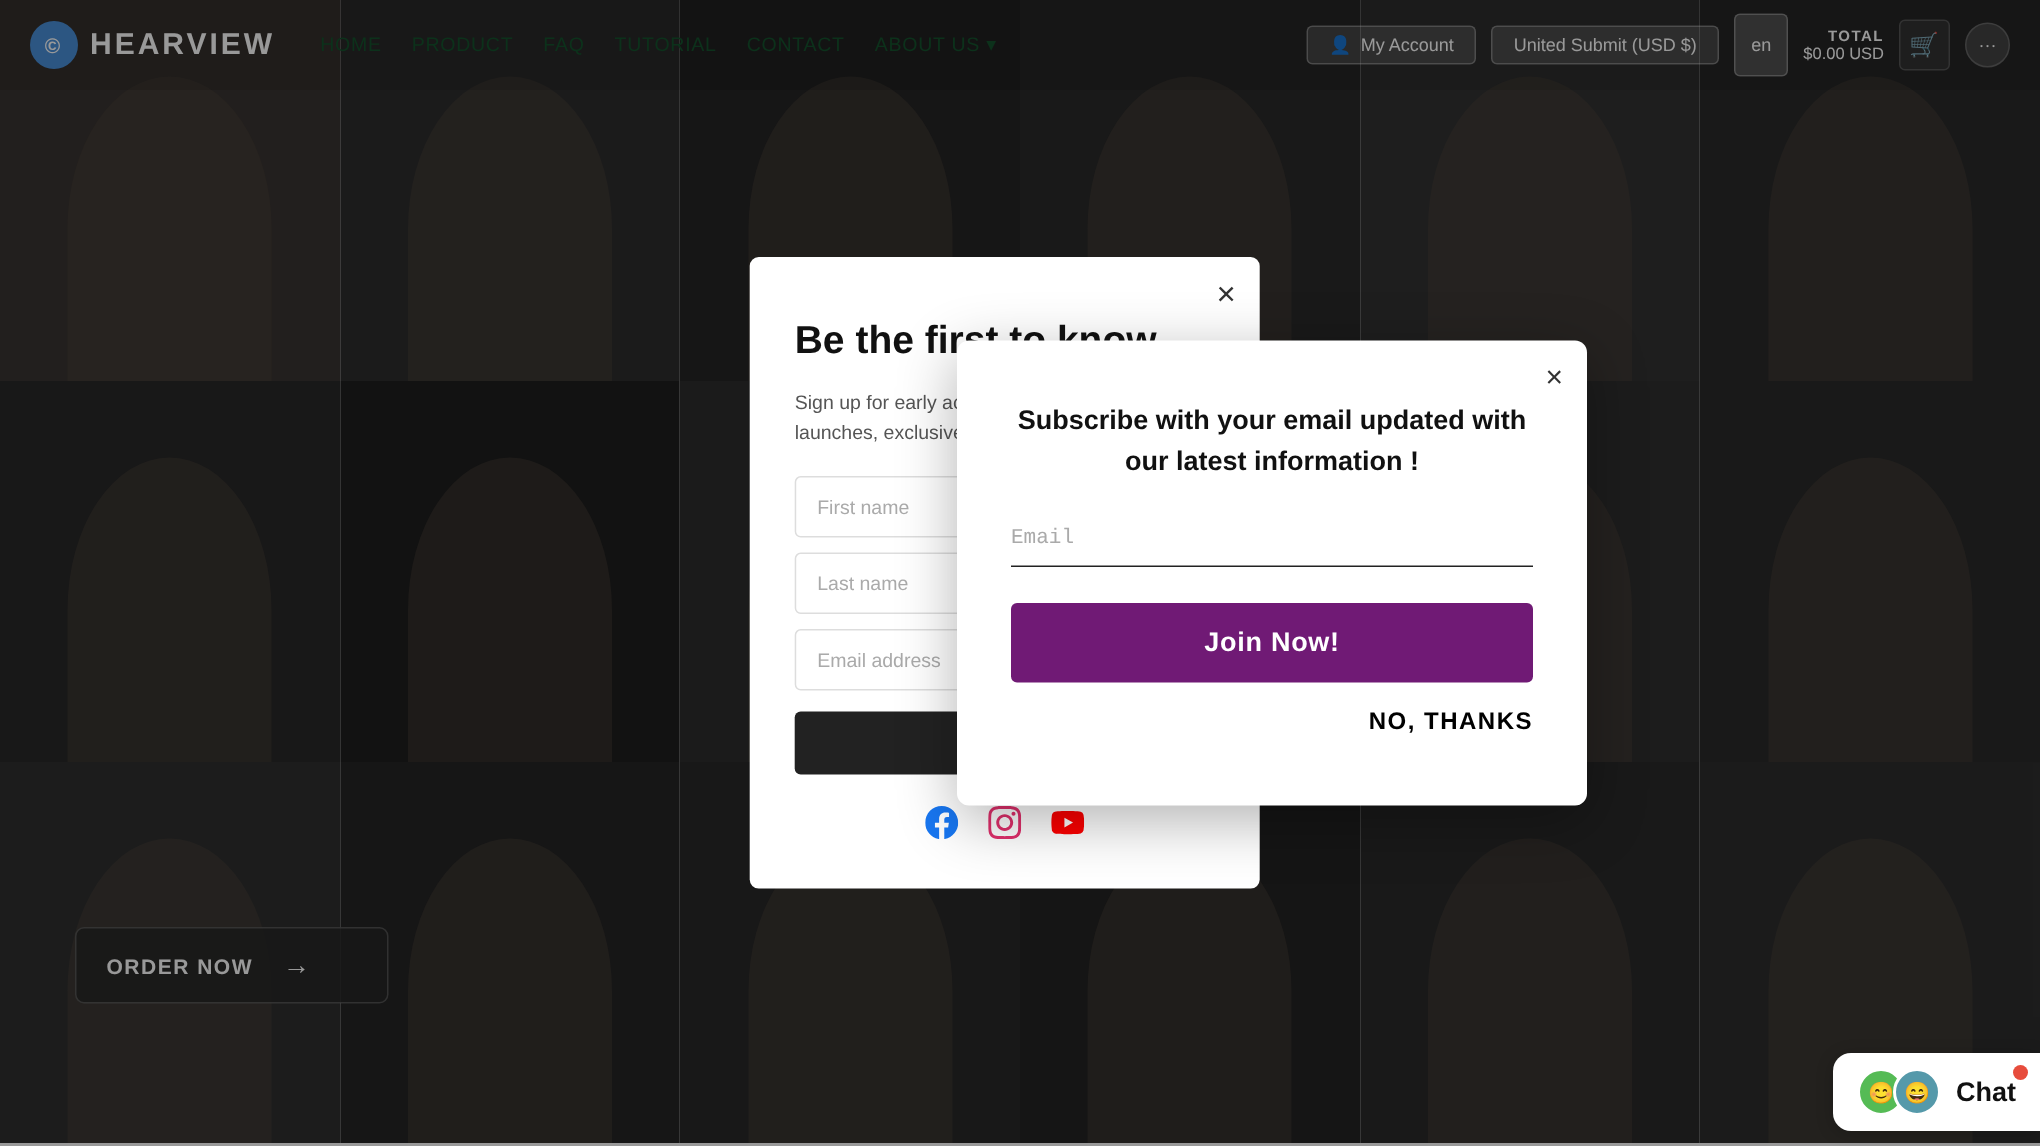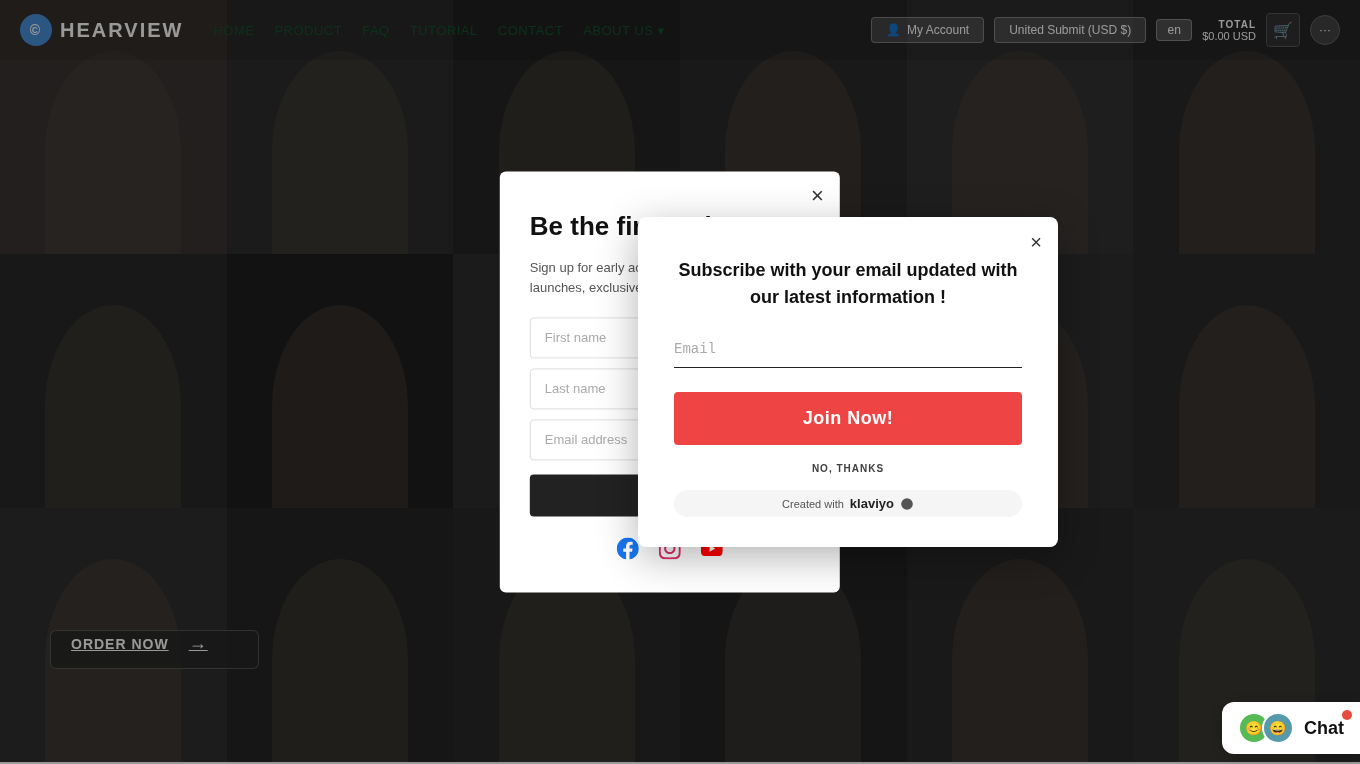--- a/index.html
+++ b/index.html
@@ -131,21 +131,21 @@
       padding: 5px 14px;
       border-radius: 4px;
       font-size: 12px;
       cursor: pointer;
     }
     .nav-lang {
       background: rgba(255,255,255,0.2);
       border: 1px solid rgba(255,255,255,0.3);
       color: #fff;
       width: 36px;
-      height: 22px;
+      height: 42px;
       border-radius: 4px;
       font-size: 12px;
       display: flex;
       align-items: center;
       justify-content: center;
       cursor: pointer;
     }
     .nav-total {
       color: #fff;
       font-size: 11px;
@@ -185,31 +185,30 @@
     }
 
     
     .order-now-btn {
       position: absolute;
       bottom: 95px;
       left: 50px;
       background: rgba(40,40,40,0.85);
       border: 1px solid rgba(255,255,255,0.2);
       color: #fff;
-      padding: 2px 50px 14px 20px;
+      padding: 14px 50px 14px 20px;
       border-radius: 6px;
       font-size: 14px;
       font-weight: 600;
       letter-spacing: 1px;
       cursor: pointer;
       display: flex;
       align-items: center;
       gap: 20px;
       z-index: 10;
-      text-decoration: underline;
     }
     .order-now-btn .arrow {
       font-size: 18px;
     }
 
     
     .overlay-backdrop {
       position: absolute;
       top: 0; left: 0; right: 0; bottom: 0;
       background: rgba(0,0,0,0.4);
@@ -329,36 +328,36 @@
       padding: 10px 0;
       font-size: 14px;
       color: #333;
       outline: none;
       margin-bottom: 24px;
       font-family: Liberation Mono, monospace;
     }
     .right-modal-email-input::placeholder { color: #aaa; }
     .right-modal-join-btn {
       width: 100%;
-      background: #ef4444;
+      background: #701a75;
       color: #fff;
       border: none;
       border-radius: 4px;
       padding: 16px;
       font-size: 18px;
       font-weight: 700;
       cursor: pointer;
       letter-spacing: 0.5px;
       margin-bottom: 18px;
     }
     .right-modal-no-thanks {
-      text-align: center;
-      font-size: 10px;
+      text-align: right;
+      font-size: 16px;
       font-weight: 600;
-      color: #404040;
+      color: #000000;
       letter-spacing: 1px;
       cursor: pointer;
       margin-bottom: 16px;
     }
     .klaviyo-badge {
       display: flex;
       align-items: center;
       justify-content: center;
       gap: 6px;
       background: #f5f5f5;
@@ -522,27 +521,20 @@
 </div>
 
 <div class="right-modal">
   <button class="right-modal-close">×</button>
   <div class="right-modal-title">Subscribe with your email updated with our latest information !</div>
   <input class="right-modal-email-input" type="email" placeholder="Email" style="">
   <button class="right-modal-join-btn">
     <span>Join Now!</span>
   </button>
   <div class="right-modal-no-thanks">NO, THANKS</div>
-  <div class="klaviyo-badge">
-    <span>Created with</span>
-    <span class="klaviyo-logo">klaviyo</span>
-    <svg width="14" height="14" viewBox="0 0 24 24" fill="#555">
-        <circle cx="12" cy="12" r="10"></circle>
-      </svg>
-  </div>
 </div>
 
 <div class="chat-widget">
   <div class="chat-dot"></div>
   <div class="chat-avatar-group">
     <div class="chat-avatar">😊</div>
     <div class="chat-avatar">😄</div>
   </div>
   <span class="chat-text">Chat</span>
 </div>

